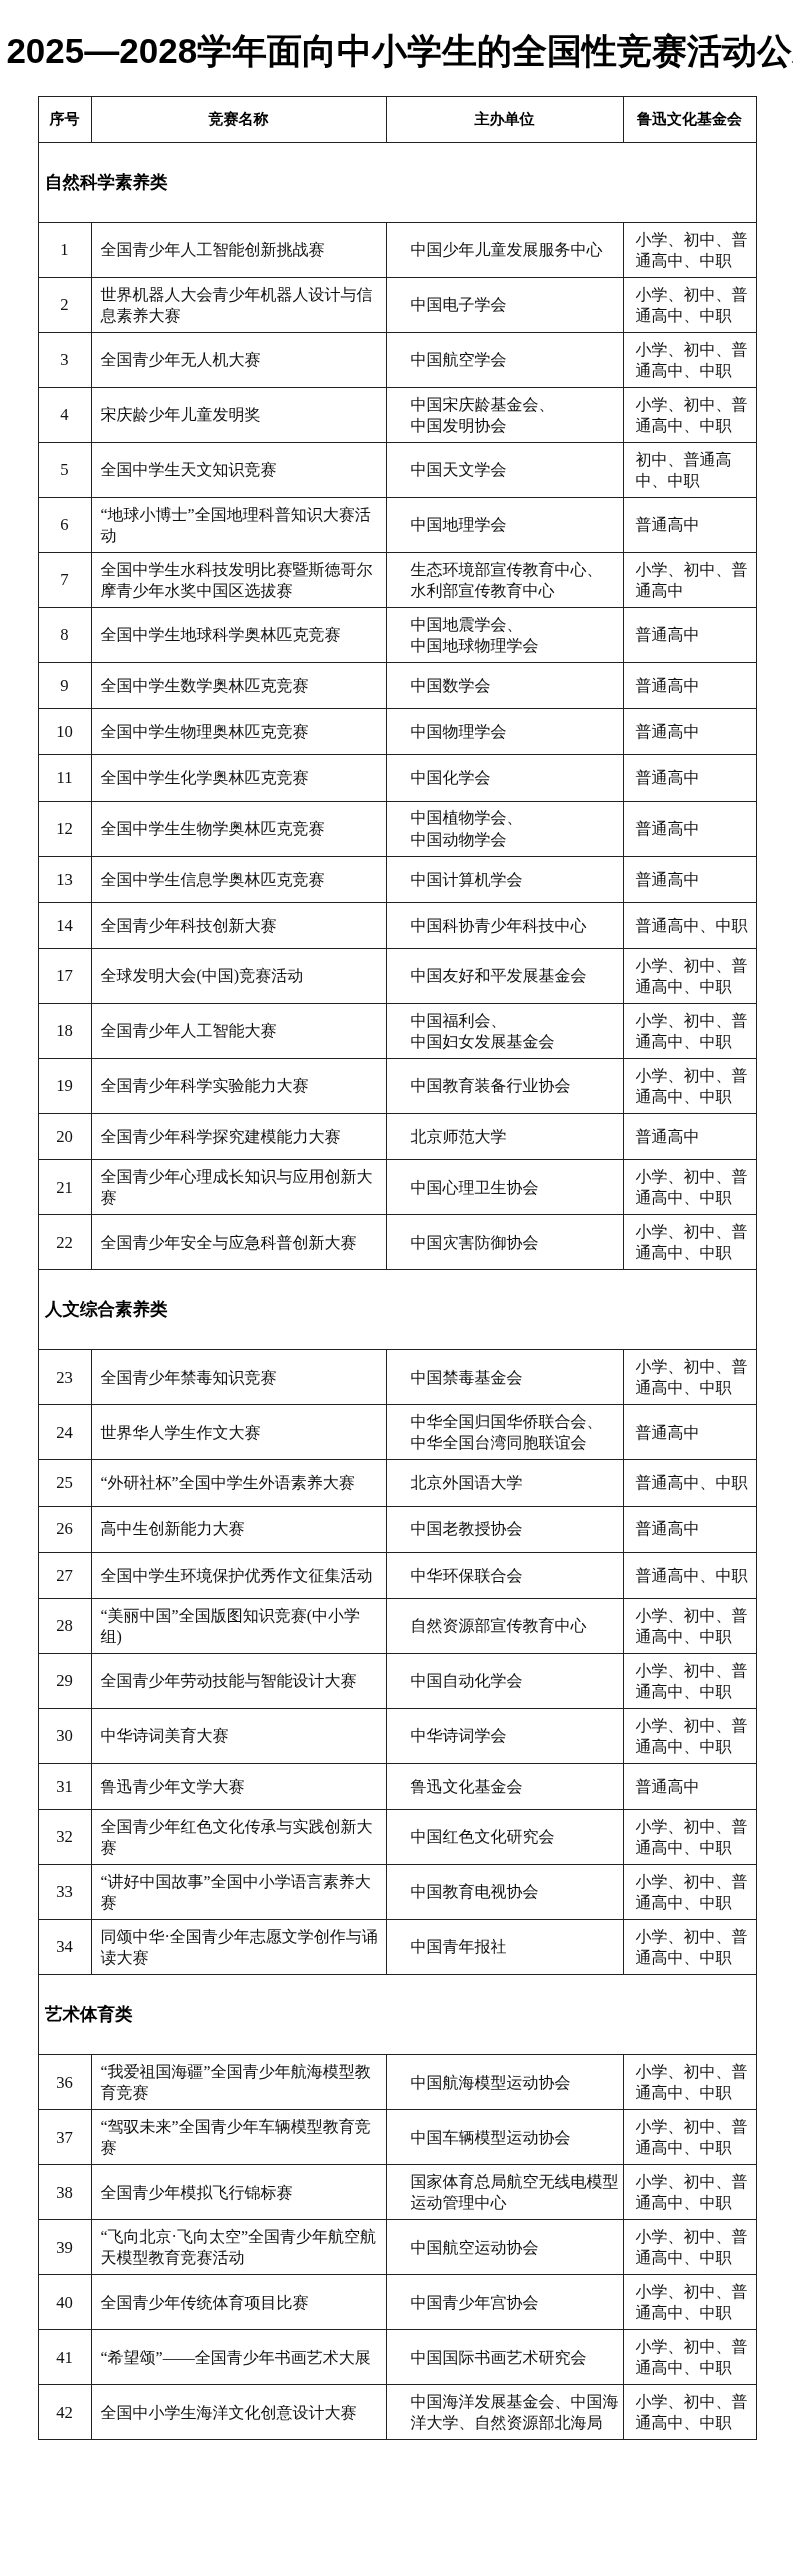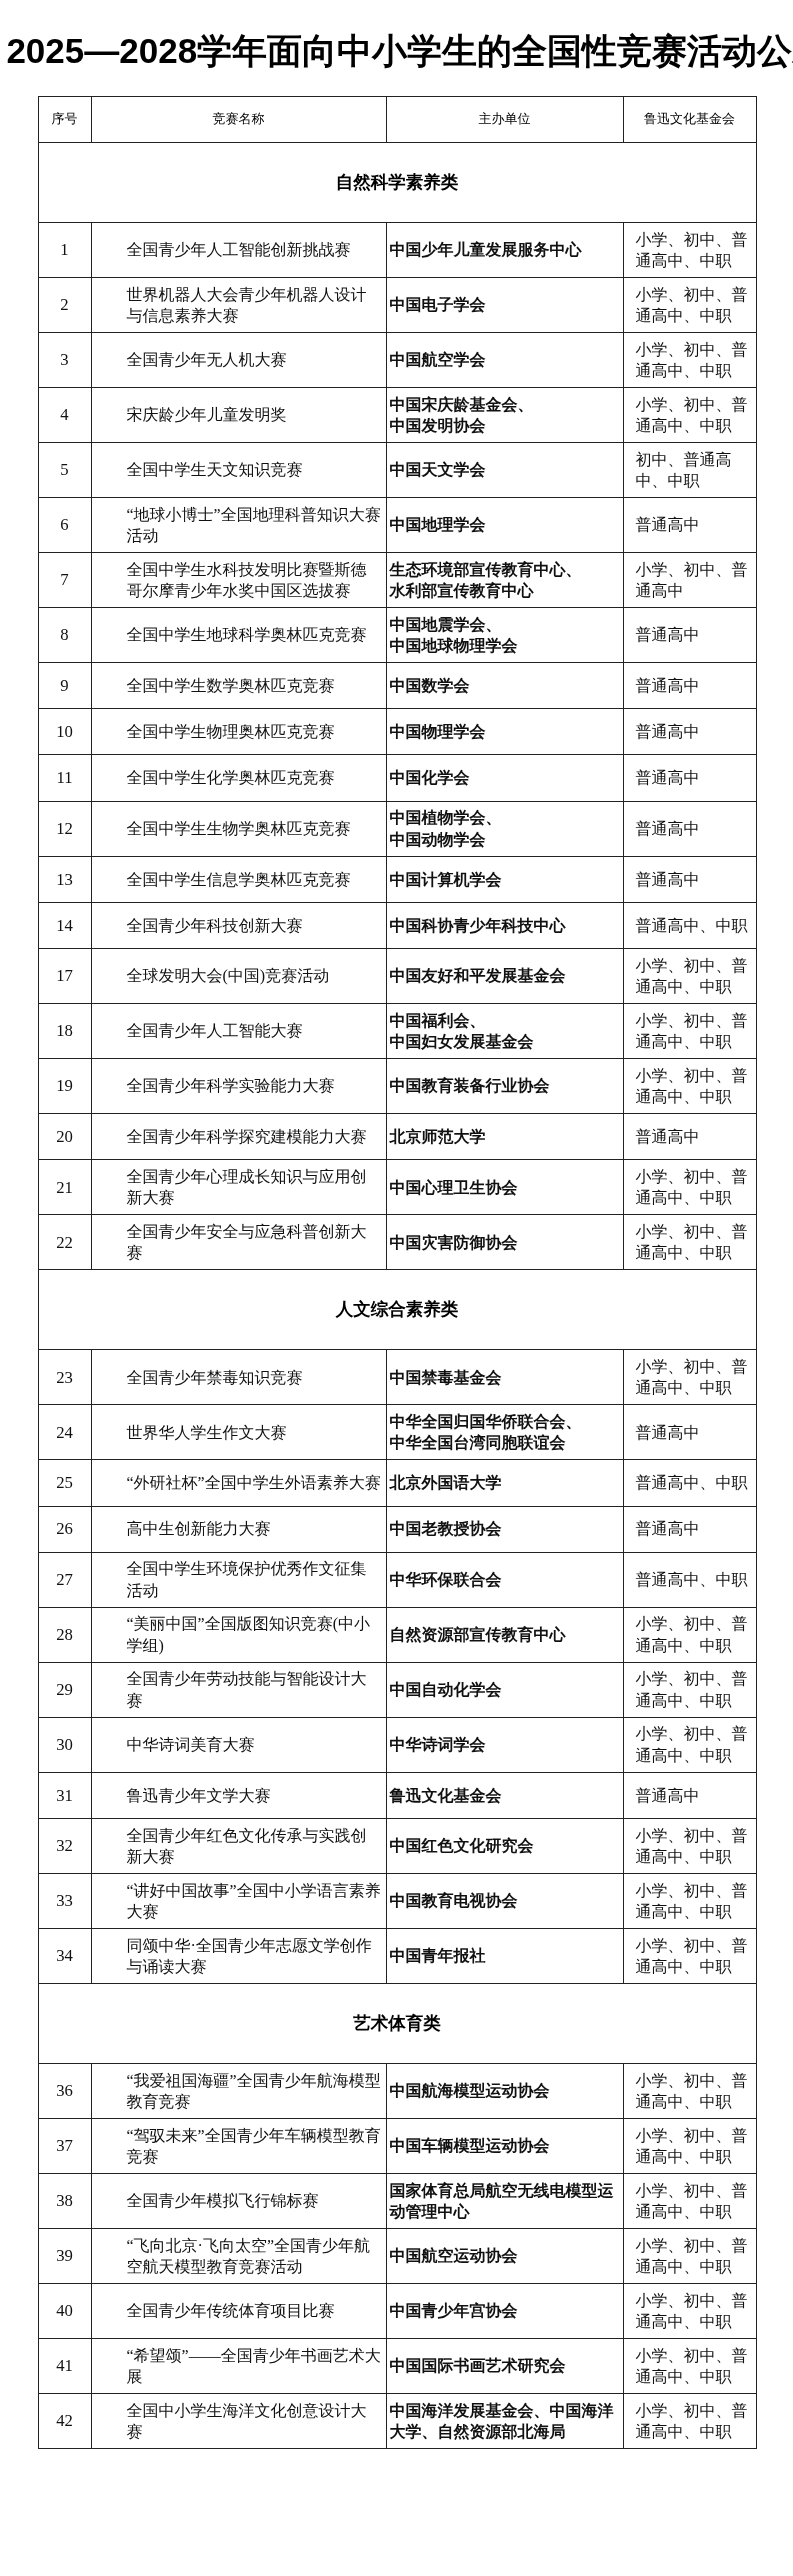--- a/index.html
+++ b/index.html
@@ -32,45 +32,45 @@
     table-layout: fixed;
     border: 1.6px solid #000000;
   }
   .comp-table th, .comp-table td {
     border: 0.8px solid #222222;
     vertical-align: middle;
   }
   .comp-table th {
     height: 43px;
     font-family: "Liberation Sans", sans-serif;
-    font-weight: normal;
-    font-size: 13px;
+    font-weight: bold;
+    font-size: 15px;
     color: #000000;
     text-align: center;
   }
   .comp-table td.cat {
     height: 68px;
-    text-align: center;
+    text-align: left;
     font-family: "Liberation Sans", sans-serif;
     font-weight: bold;
     font-size: 17.5px;
     color: #000000;
   }
   .comp-table td {
     font-size: 16px;
     line-height: 21.4px;
     padding: 5.6px 6.4px;
   }
   .comp-table td.c-no {
     height: 34px;
     text-align: center;
     font-size: 16.7px;
   }
-  .comp-table td.c-name  { padding-left: 35px; padding-right: 4.8px; margin-left: 20px; }
-  .comp-table td.c-org   { padding-left: 3px; padding-right: 3.2px; white-space: pre-line; font-weight: bold; }
+  .comp-table td.c-name  { padding-left: 9px; padding-right: 4.8px; margin-left: 20px; }
+  .comp-table td.c-org   { padding-left: 24px; padding-right: 3.2px; white-space: pre-line; }
   .comp-table td.c-stage { padding-left: 12px; padding-right: 4.8px; }
 </style>
 </head>
 <body>
 
 <div class="page">
 
   <h1 class="page-title">2025—2028学年面向中小学生的全国性竞赛活动公示名单</h1>
 
   <table class="comp-table">

